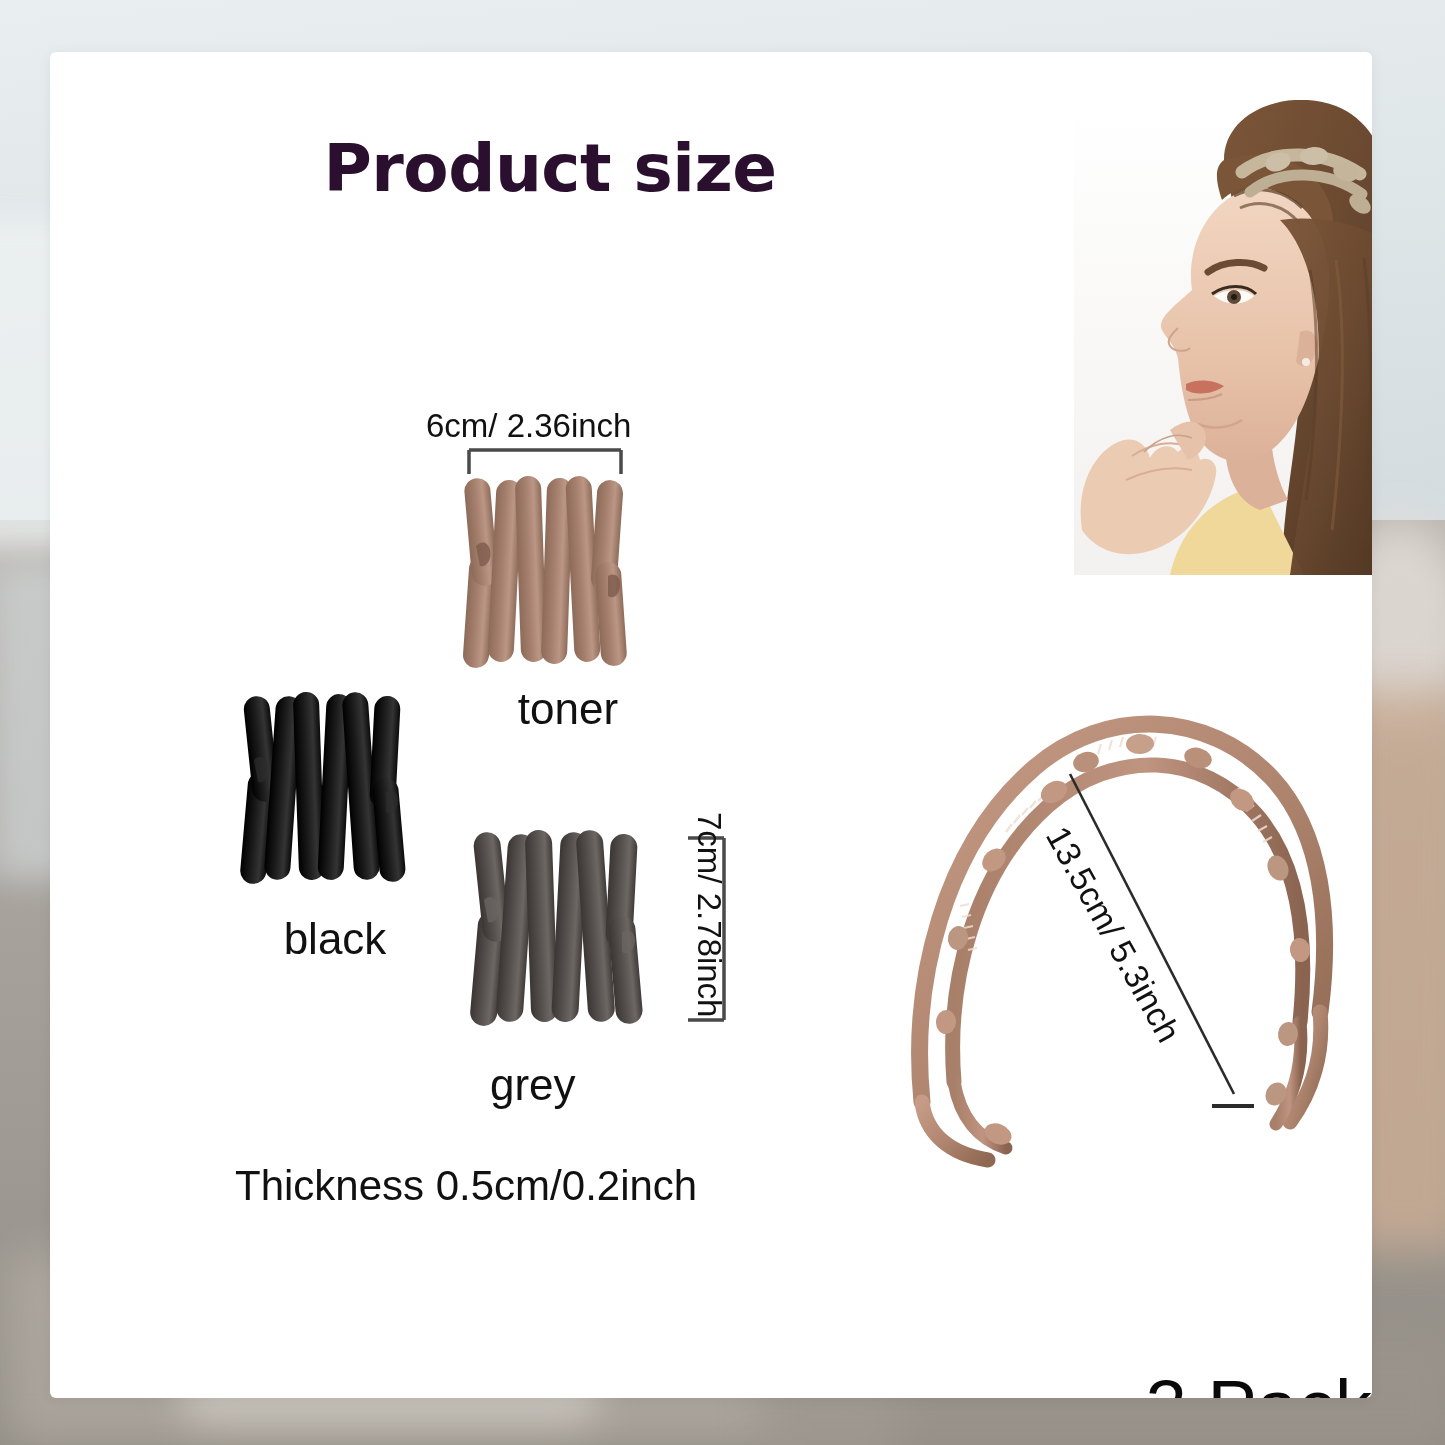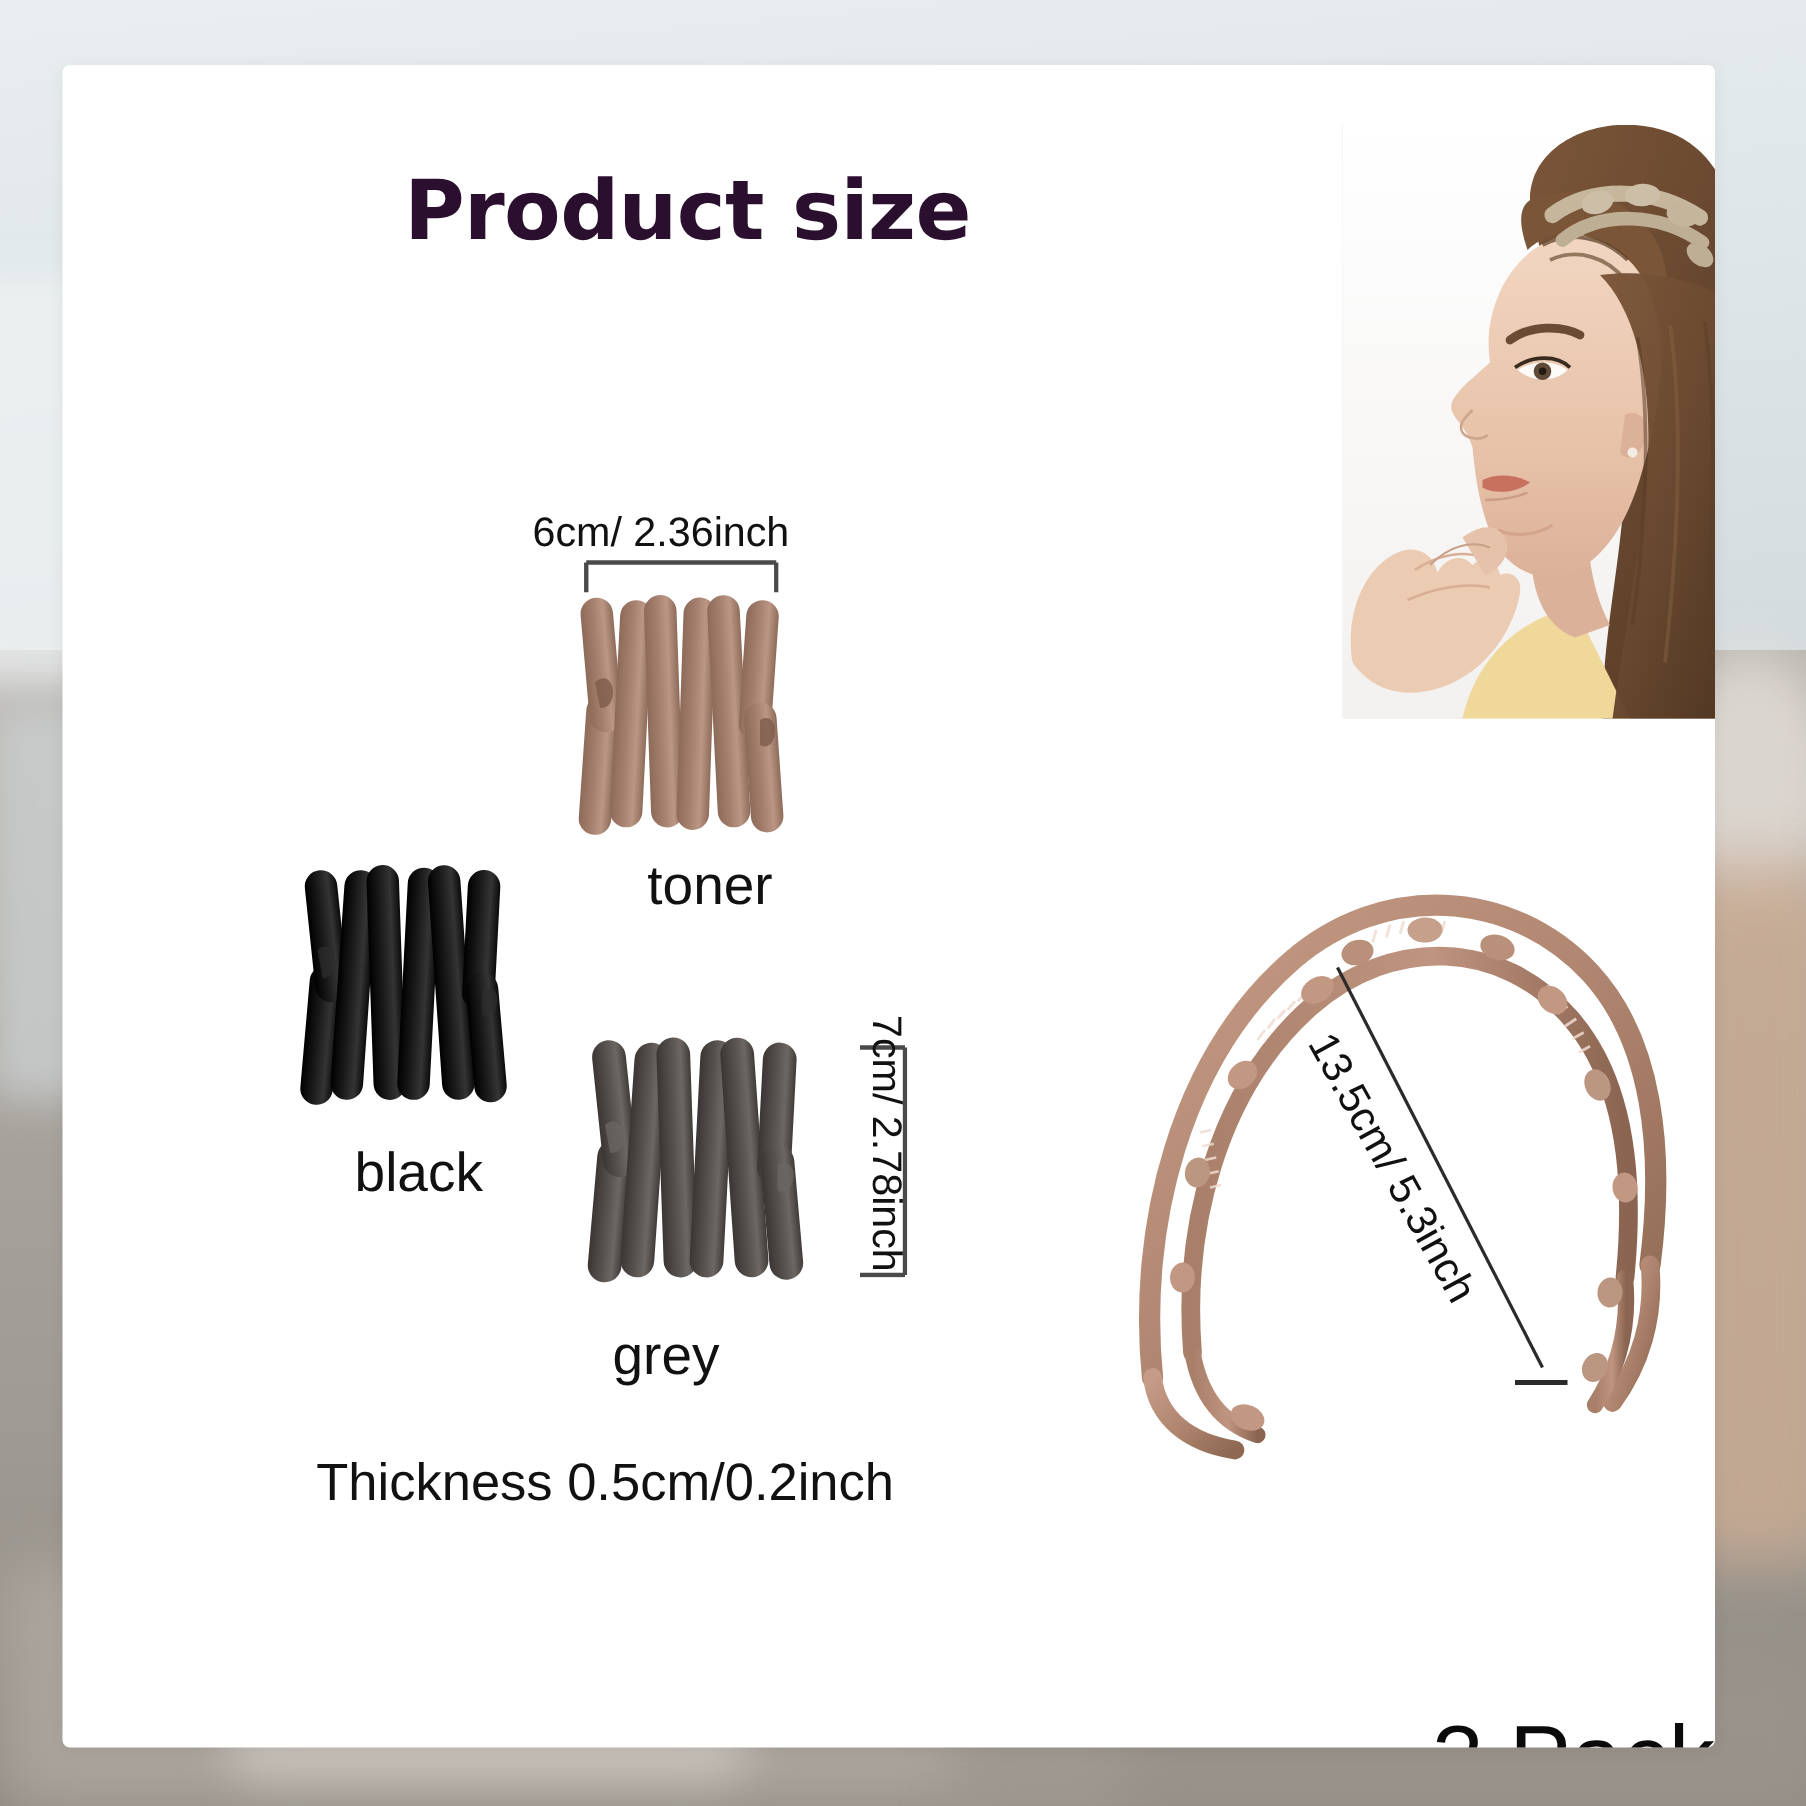--- a/index.html
+++ b/index.html
@@ -317,18 +317,18 @@
         </g>
 
         <g>
           <path d="M168 92 L332 412" fill="none" stroke="#2b2b2b" stroke-width="2.6"></path>
           <path d="M310 424 L352 424" fill="none" stroke="#2b2b2b" stroke-width="4"></path>
         </g>
       </svg>
     </div>
     <div id="dim135-text">13.5cm/ 5.3inch</div>
 
-    <div class="dim-text" style="left:185px;top:1110px;font-size:42px;margin-left:18px;">Thickness 0.5cm/0.2inch</div>
+    <div class="dim-text" style="left:185px;top:1110px;font-size:42px;">Thickness 0.5cm/0.2inch</div>
 
     <div id="pack">3 Pack</div>
 
   </div>
 </div>
 
 </body></html>

